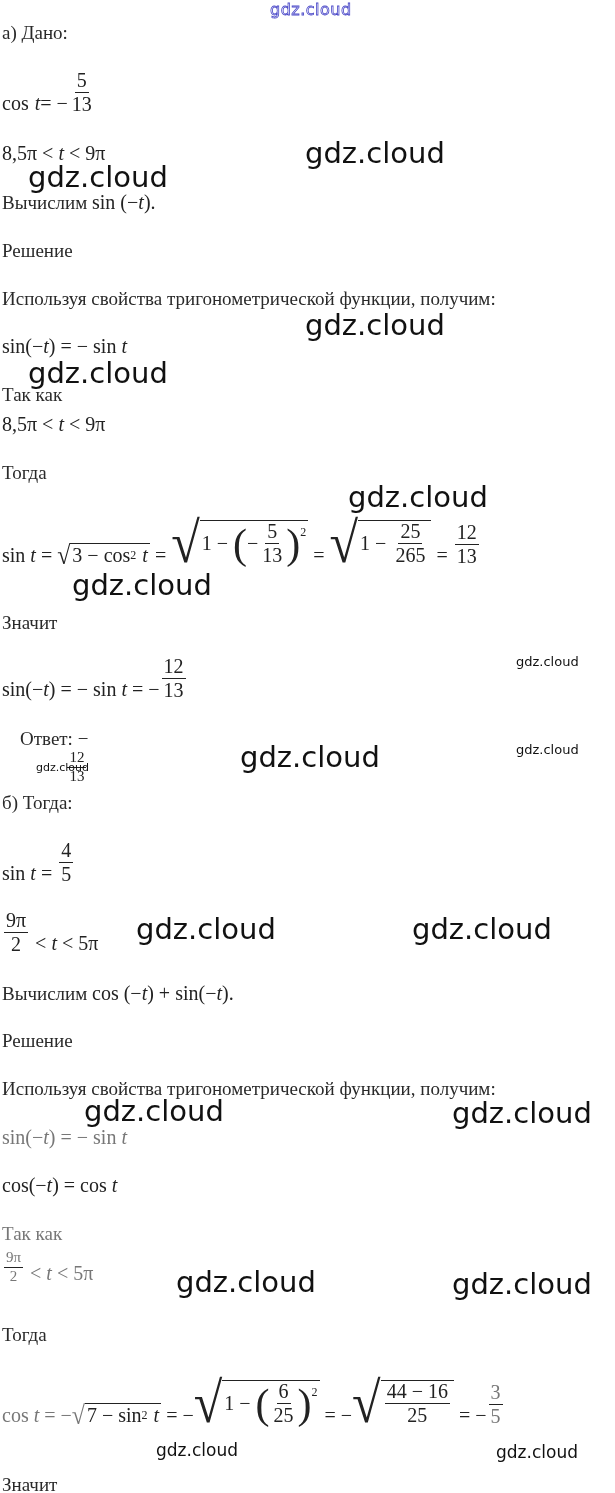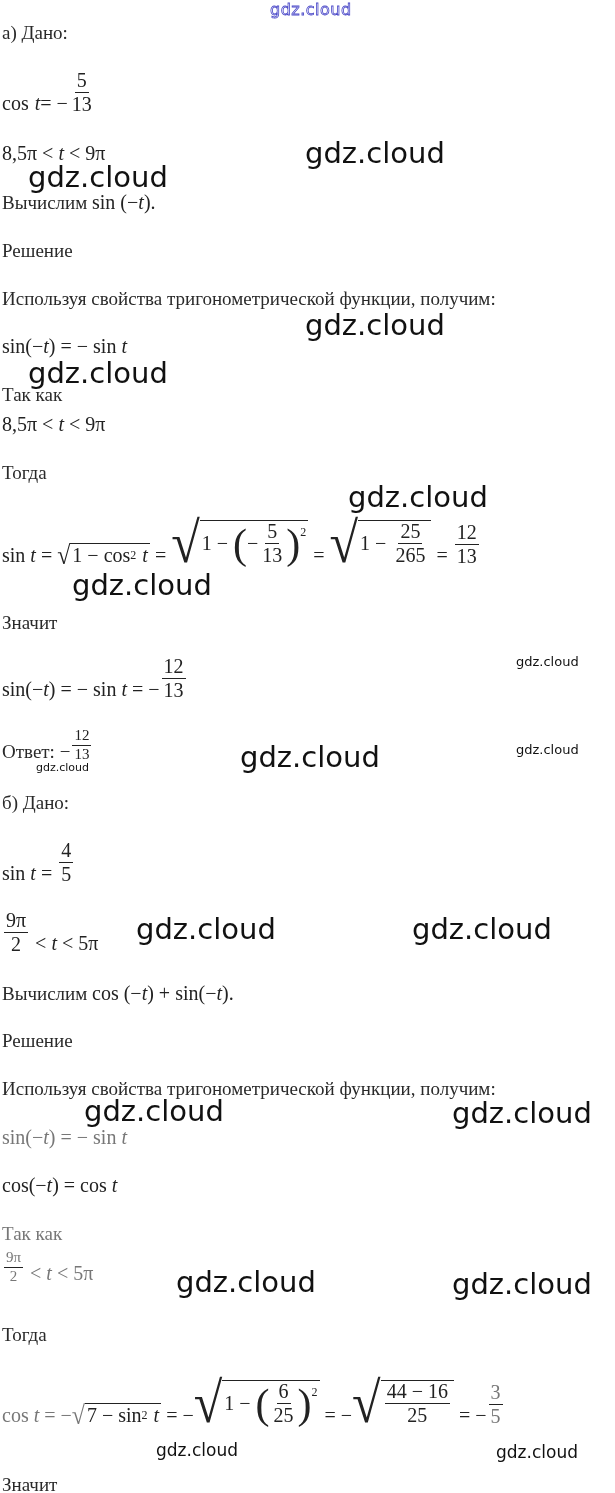--- a/index.html
+++ b/index.html
@@ -95,21 +95,21 @@
 
 <div class="abs wm" style="left:348px; top:480px;">gdz.cloud</div>
 
 <div class="abs math" style="left:2px; top:520px;">
   <span style="white-space:pre">sin </span>
   <i>t</i>
   <span style="white-space:pre"> = </span>
   <span class="sqrt">
     <span class="rad">√</span>
     <span class="body">
-      <span style="white-space:pre">1 − cos</span>
+      <span style="white-space:pre">3 − cos</span>
         <sup>2</sup>
         <span class="sp"></span>
         <i>t</i>
     </span>
   </span>
   <span style="white-space:pre"> = </span>
   <span class="sqrt bigsqrt">
     <span class="rad">√</span>
     <span class="body">
       <span style="white-space:pre">1 − </span>
@@ -152,33 +152,33 @@
   <i>t</i>
   <span style="white-space:pre">) = − sin </span>
   <i>t</i>
   <span style="white-space:pre"> = −</span>
   <span class="frac">
     <span class="num">12</span>
     <span class="den">13</span>
   </span>
 </div>
 
-<div class="abs math" style="left:2px; top:728px;">
+<div class="abs math" style="left:20px; top:728px;flex-direction:column;">
   <span class="txt">Ответ: −</span>
   <span class="frac small">
     <span class="num">12</span>
     <span class="den">13</span>
   </span>
 </div>
 
 <div class="abs wm-tiny" style="left:36px; top:761px;">gdz.cloud</div>
 <div class="abs wm" style="left:240px; top:740px;">gdz.cloud</div>
 <div class="abs wm-small" style="left:516px; top:742px;">gdz.cloud</div>
 
-<div class="abs txt" style="left:2px; top:792px;">б) Дано:</div>
+<div class="abs txt" style="left:2px; top:792px;">б) Тогда:</div>
 
 <div class="abs math" style="left:2px; top:840px;">
   <span style="white-space:pre">sin </span>
   <i>t</i>
   <span style="white-space:pre"> = </span>
   <span class="frac">
     <span class="num">4</span>
     <span class="den">5</span>
   </span>
 </div>

